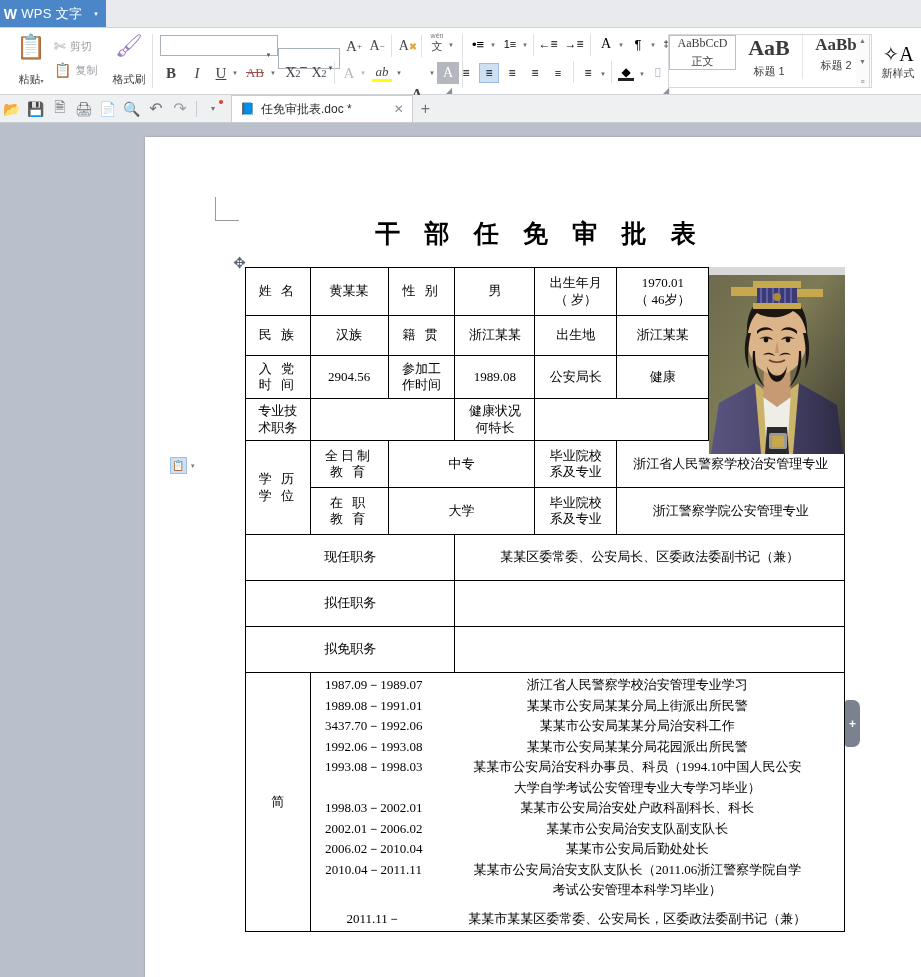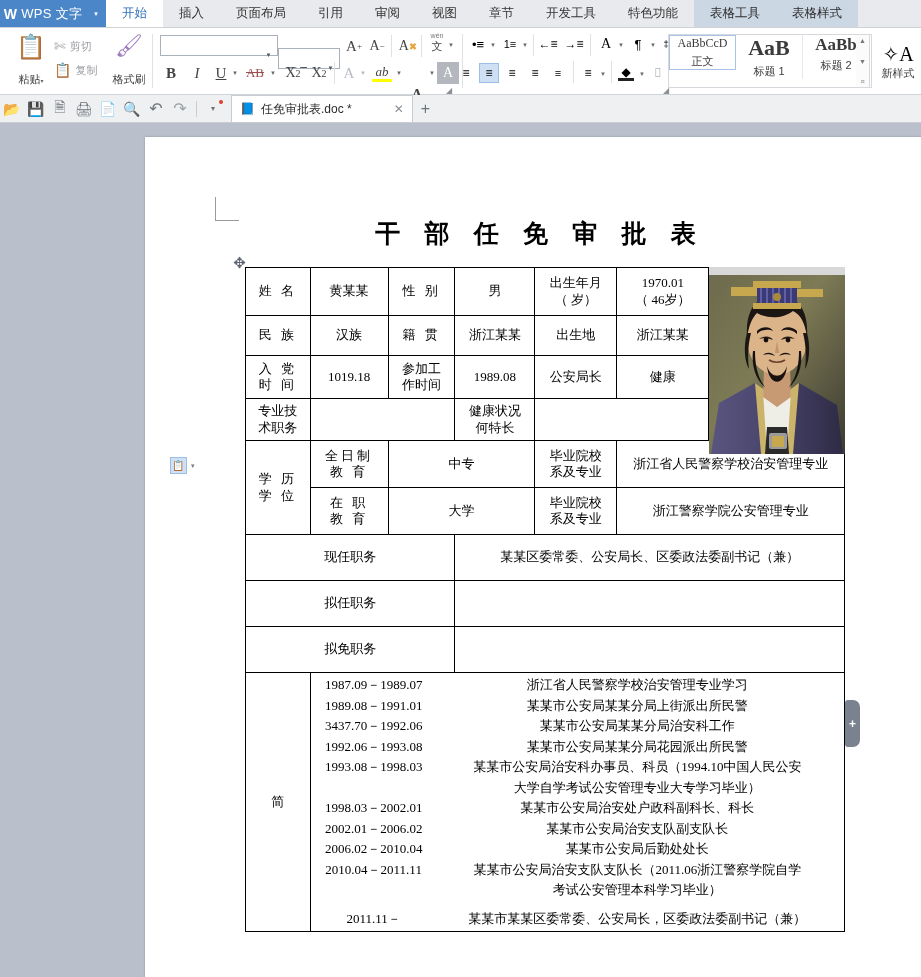--- a/index.html
+++ b/index.html
@@ -214,33 +214,20 @@
 <body>
 
 <div id="app">
 
   <div class="tabbar">
     <div class="wps-logo">
       <span class="mark">W</span>
       <span>WPS 文字</span>
     </div>
     <div class="logo-caret">▾</div>
-    <div class="ribbon-tabs">
-      <div class="rtab active">开始</div>
-      <div class="rtab">插入</div>
-      <div class="rtab">页面布局</div>
-      <div class="rtab">引用</div>
-      <div class="rtab">审阅</div>
-      <div class="rtab">视图</div>
-      <div class="rtab">章节</div>
-      <div class="rtab">开发工具</div>
-      <div class="rtab">特色功能</div>
-      <div class="rtab ctx">表格工具</div>
-      <div class="rtab ctx">表格样式</div>
-    </div>
   </div>
 
   <div class="ribbon">
 
     <div class="clip-paste">
       <span class="ico big">📋</span>
       <span class="lbl">
         <span>粘贴</span><span class="caret">▾</span>
       </span>
     </div>
@@ -556,21 +543,21 @@
           <td class="small">浙江某某</td>
           <td>出生地</td>
           <td class="small">浙江某某</td>
         </tr>
 
         <tr>
           <td class="lbl2" style="height:43px;">
             <div>入  党</div>
             <div>时  间</div>
           </td>
-          <td>1019.18</td>
+          <td>2904.56</td>
           <td>
             <div>参加工</div>
             <div>作时间</div>
           </td>
           <td>1989.08</td>
           <td>公安局长</td>
           <td class="small">健康</td>
         </tr>
 
         <tr>

